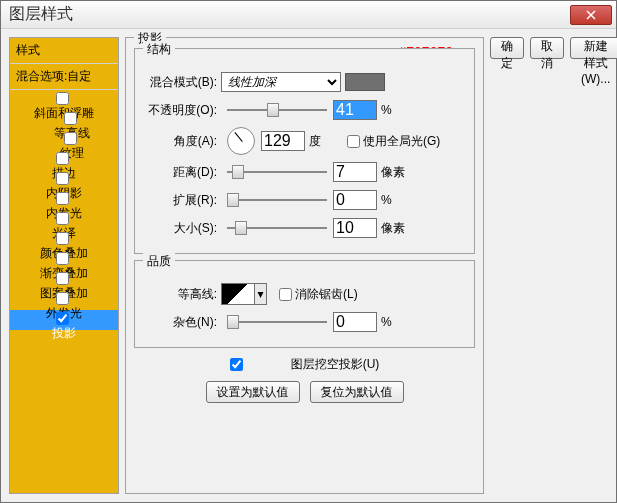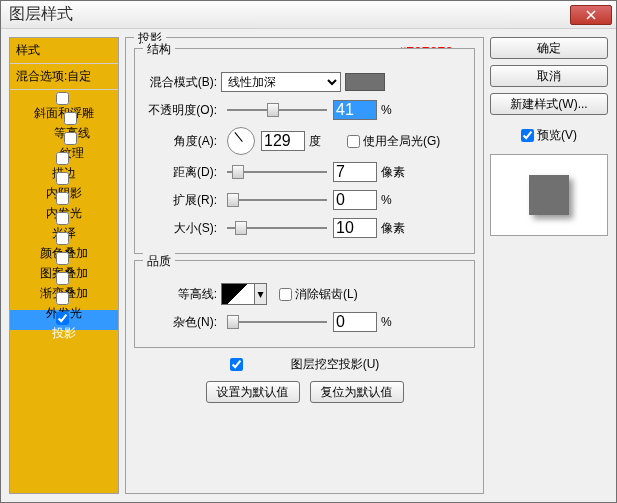--- a/index.html
+++ b/index.html
@@ -15,32 +15,32 @@
 .left .item { display: flex; align-items: center; padding: 2px 6px; height: 20px; cursor: pointer; flex-direction: column; }
 .left .item.indent { padding-left: 22px; }
 .left .item.selected { background: #3399ff; color: #fff; }
 .left .item input[type=checkbox] { margin-right: 4px; }
 .mid { flex: 1; position: relative; }
 .group { border: 1px solid #a0a0a0; position: relative; margin-top: 6px; padding: 20px 10px 10px 10px; background: #f0f0f0; }
 .group-label { position: absolute; top: -8px; left: 8px; background: #f0f0f0; padding: 0 4px; font-size: 12px; }
 .annot { position: absolute; top: 6px; right: 30px; color: #ff0000; font-size: 14px; }
 .row { display: flex; align-items: center; height: 26px; margin-bottom: 2px; }
 .lbl { width: 76px; text-align: right; padding-right: 4px; }
-.select { border: 1px solid #707070; background: #fff; height: 20px; font-size: 12px; padding: 0 2px; }
+.select { border: 1px solid #707070; background: #fff; height: 20px; font-size: 12px; padding: 0 2px; font-style: italic; }
 .swatch { width: 40px; height: 18px; background: #707070; border: 1px solid #555; margin-left: 4px; }
 .slider { flex: 1; height: 20px; position: relative; margin: 0 6px; display: flex; align-items: center; max-width: 100px; }
 .track { height: 2px; background: #888; width: 100%; }
 .thumb { position: absolute; width: 12px; height: 14px; background: linear-gradient(#fafafa,#d0d0d0); border: 1px solid #888; top: 3px; }
 .num { width: 44px; height: 20px; border: 1px solid #707070; background: #fff; font-size: 16px; padding: 0 2px; }
 .num.hl { background: #3399ff; color: #fff; }
 .unit { margin-left: 4px; width: 30px; }
 .angle { width: 28px; height: 28px; border: 1px solid #888; border-radius: 50%; position: relative; background: #fff; margin: 0 6px; }
 .angle-line { position: absolute; width: 12px; height: 1px; background: #000; left: 14px; top: 14px; transform-origin: 0 0; transform: rotate(-129deg); }
 .btn { height: 22px; border: 1px solid #707070; background: linear-gradient(#fdfdfd,#e4e4e4); border-radius: 3px; font-size: 12px; padding: 0 10px; cursor: pointer; }
-.right { width: 118px; display: flex; flex-direction: column; gap: 6px; align-items: stretch; }
+.right { width: 118px; display: flex; gap: 6px; align-items: stretch; }
 .right .btn { width: 100%; }
 .preview-box { border: 1px solid #a0a0a0; background: #fff; height: 82px; display: flex; align-items: center; justify-content: center; margin-top: 4px; }
 .preview-sq { width: 40px; height: 40px; background: #707070; box-shadow: 4px 4px 6px rgba(0,0,0,0.4); }
 .chk { display: flex; align-items: center; gap: 3px; }
 .chk input { margin: 0; }
 .contour { width: 34px; height: 22px; border: 1px solid #707070; background: linear-gradient(135deg,#000 0%, #000 49%, #fff 50%, #fff 100%); display: inline-block; vertical-align: middle; }
 .contour-dd { width: 12px; height: 22px; border: 1px solid #707070; border-left: none; background: #e8e8e8; display: inline-flex; align-items: center; justify-content: center; }
 .outer-group { border: 1px solid #a0a0a0; padding: 8px; position: relative; height: 100%; }
 .outer-group .group-label { top: -8px; }
 .btn-row { display: flex; gap: 10px; justify-content: center; margin-top: 8px; }
@@ -90,25 +90,25 @@
           <div class="item">
             <input type="checkbox" style="">
             <span>光泽</span>
           </div>
           <div class="item">
             <input type="checkbox" style="">
             <span>颜色叠加</span>
           </div>
           <div class="item">
             <input type="checkbox" style="">
+            <span>渐变叠加</span>
+          </div>
+          <div class="item">
+            <input type="checkbox" style="">
             <span>图案叠加</span>
-          </div>
-          <div class="item">
-            <input type="checkbox" style="">
-            <span>渐变叠加</span>
           </div>
           <div class="item">
             <input type="checkbox" style="">
             <span>外发光</span>
           </div>
           <div class="item selected">
             <input type="checkbox" checked="" style="">
             <span>投影</span>
           </div>
         </div>

